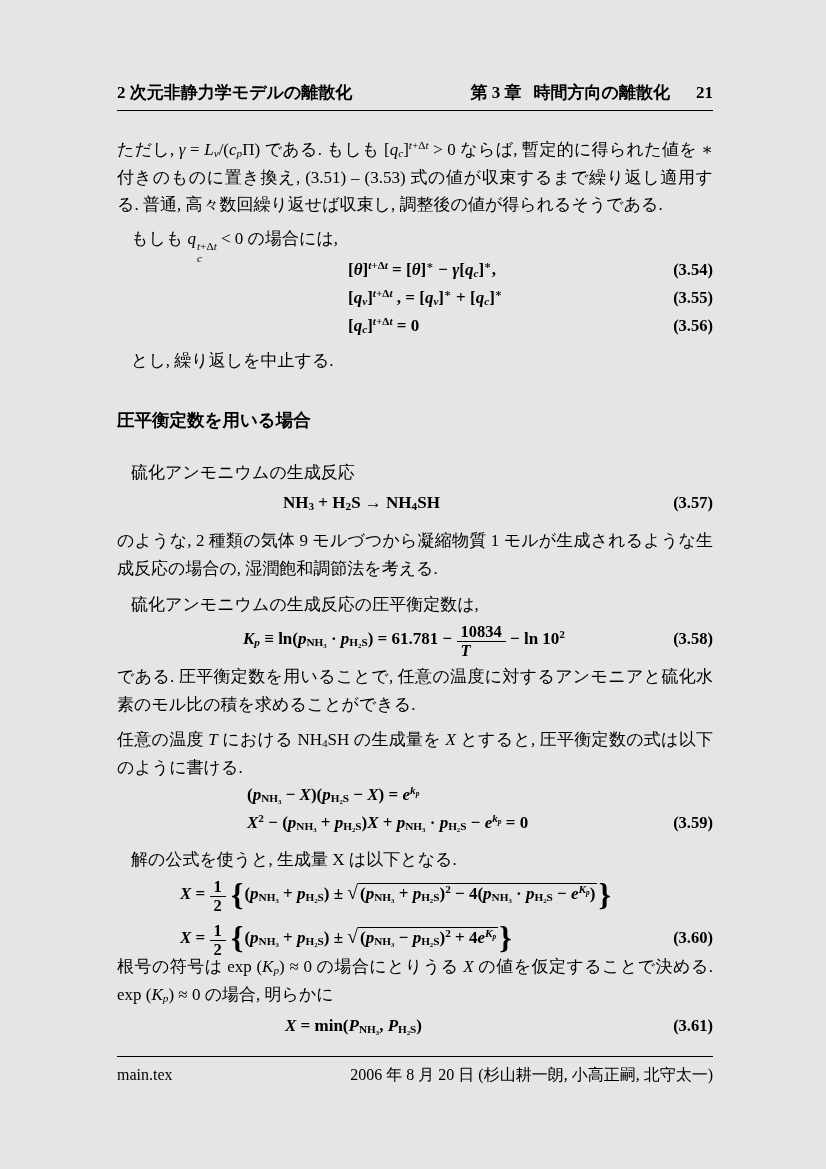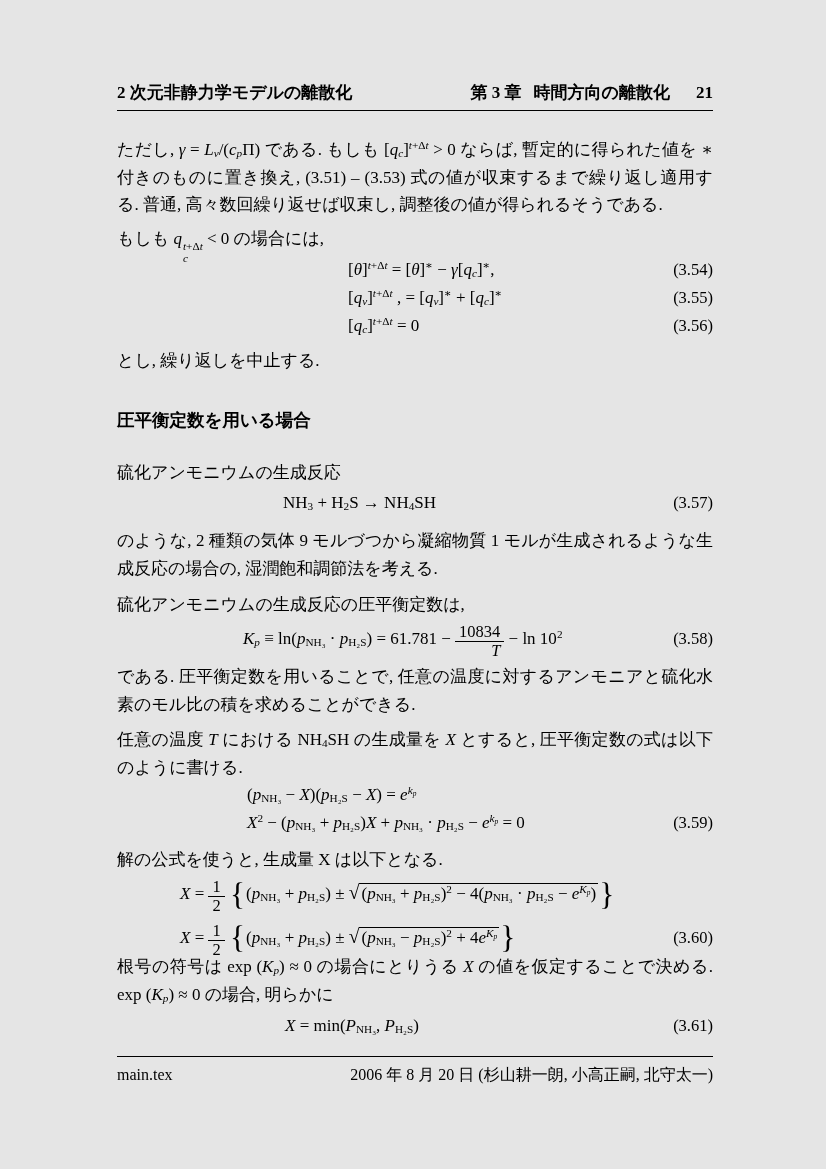--- a/index.html
+++ b/index.html
@@ -7,40 +7,40 @@
     position:relative;
     width:826px;height:1169px;
     background:#e5e5e5;
     font-family:"Liberation Serif","DejaVu Serif",serif;
     color:#000;
     overflow:hidden;
   }
   .content{position:absolute;left:117px;top:0;width:596px;}
   .blk{position:absolute;left:0;width:596px;}
   .para{font-size:17px;line-height:27.5px;text-align:justify;}
-  .line{font-size:17px;line-height:24px;}
+  .line{font-size:17px;line-height:24px;margin-left:14px;}
   .page-header{
     top:82px;display:flex;justify-content:space-between;align-items:flex-end;
     font-size:17px;font-weight:bold;line-height:22px;
     border-bottom:1px solid #000;padding-bottom:6px;
   }
   .hdr-right{display:flex;gap:26px;align-items:flex-end;}
   .hdr-chapter-group{display:flex;gap:12px;}
   .section-heading{
     font-family:"Liberation Sans","DejaVu Sans",sans-serif;
     font-weight:bold;font-size:17.5px;line-height:24px;
   }
-  .eqrow{position:relative;line-height:28px;font-size:17px;white-space:nowrap;}
+  .eqrow{position:relative;line-height:28px;font-size:17px;white-space:nowrap;font-weight:bold;}
   .eqrow.tall{line-height:46px;}
   .eqrow.med{line-height:42px;}
   .eqno{position:absolute;right:0;top:50%;transform:translateY(-50%);font-size:16.5px;}
   sup{font-size:0.66em;vertical-align:0.5em;line-height:0;}
   sub{font-size:0.66em;vertical-align:-0.22em;line-height:0;}
   sup i, sub i{letter-spacing:0;}
-  .frac{display:inline-block;vertical-align:-0.75em;text-align:right;line-height:1.12;font-size:0.97em;}
+  .frac{display:inline-block;vertical-align:-0.75em;text-align:left;line-height:1.12;font-size:0.97em;}
   .frac .fn{display:block;padding:0 4px;}
   .frac .fd{display:block;border-top:1px solid #000;padding:0 4px;}
   .sqrt{display:inline-block;white-space:nowrap;}
   .rdx{font-size:1.15em;}
   .rad{border-top:1px solid #000;padding:0 2px;}
   .bb{font-size:1.85em;vertical-align:-0.18em;line-height:0;padding:0 1px;}
   .stk{display:inline-grid;font-size:0.66em;line-height:1.12;vertical-align:-0.5em;text-align:left;padding-left:1px;}
   .stk-t,.stk-b{display:block;}
   .page-footer{
     top:1056px;display:flex;justify-content:space-between;

